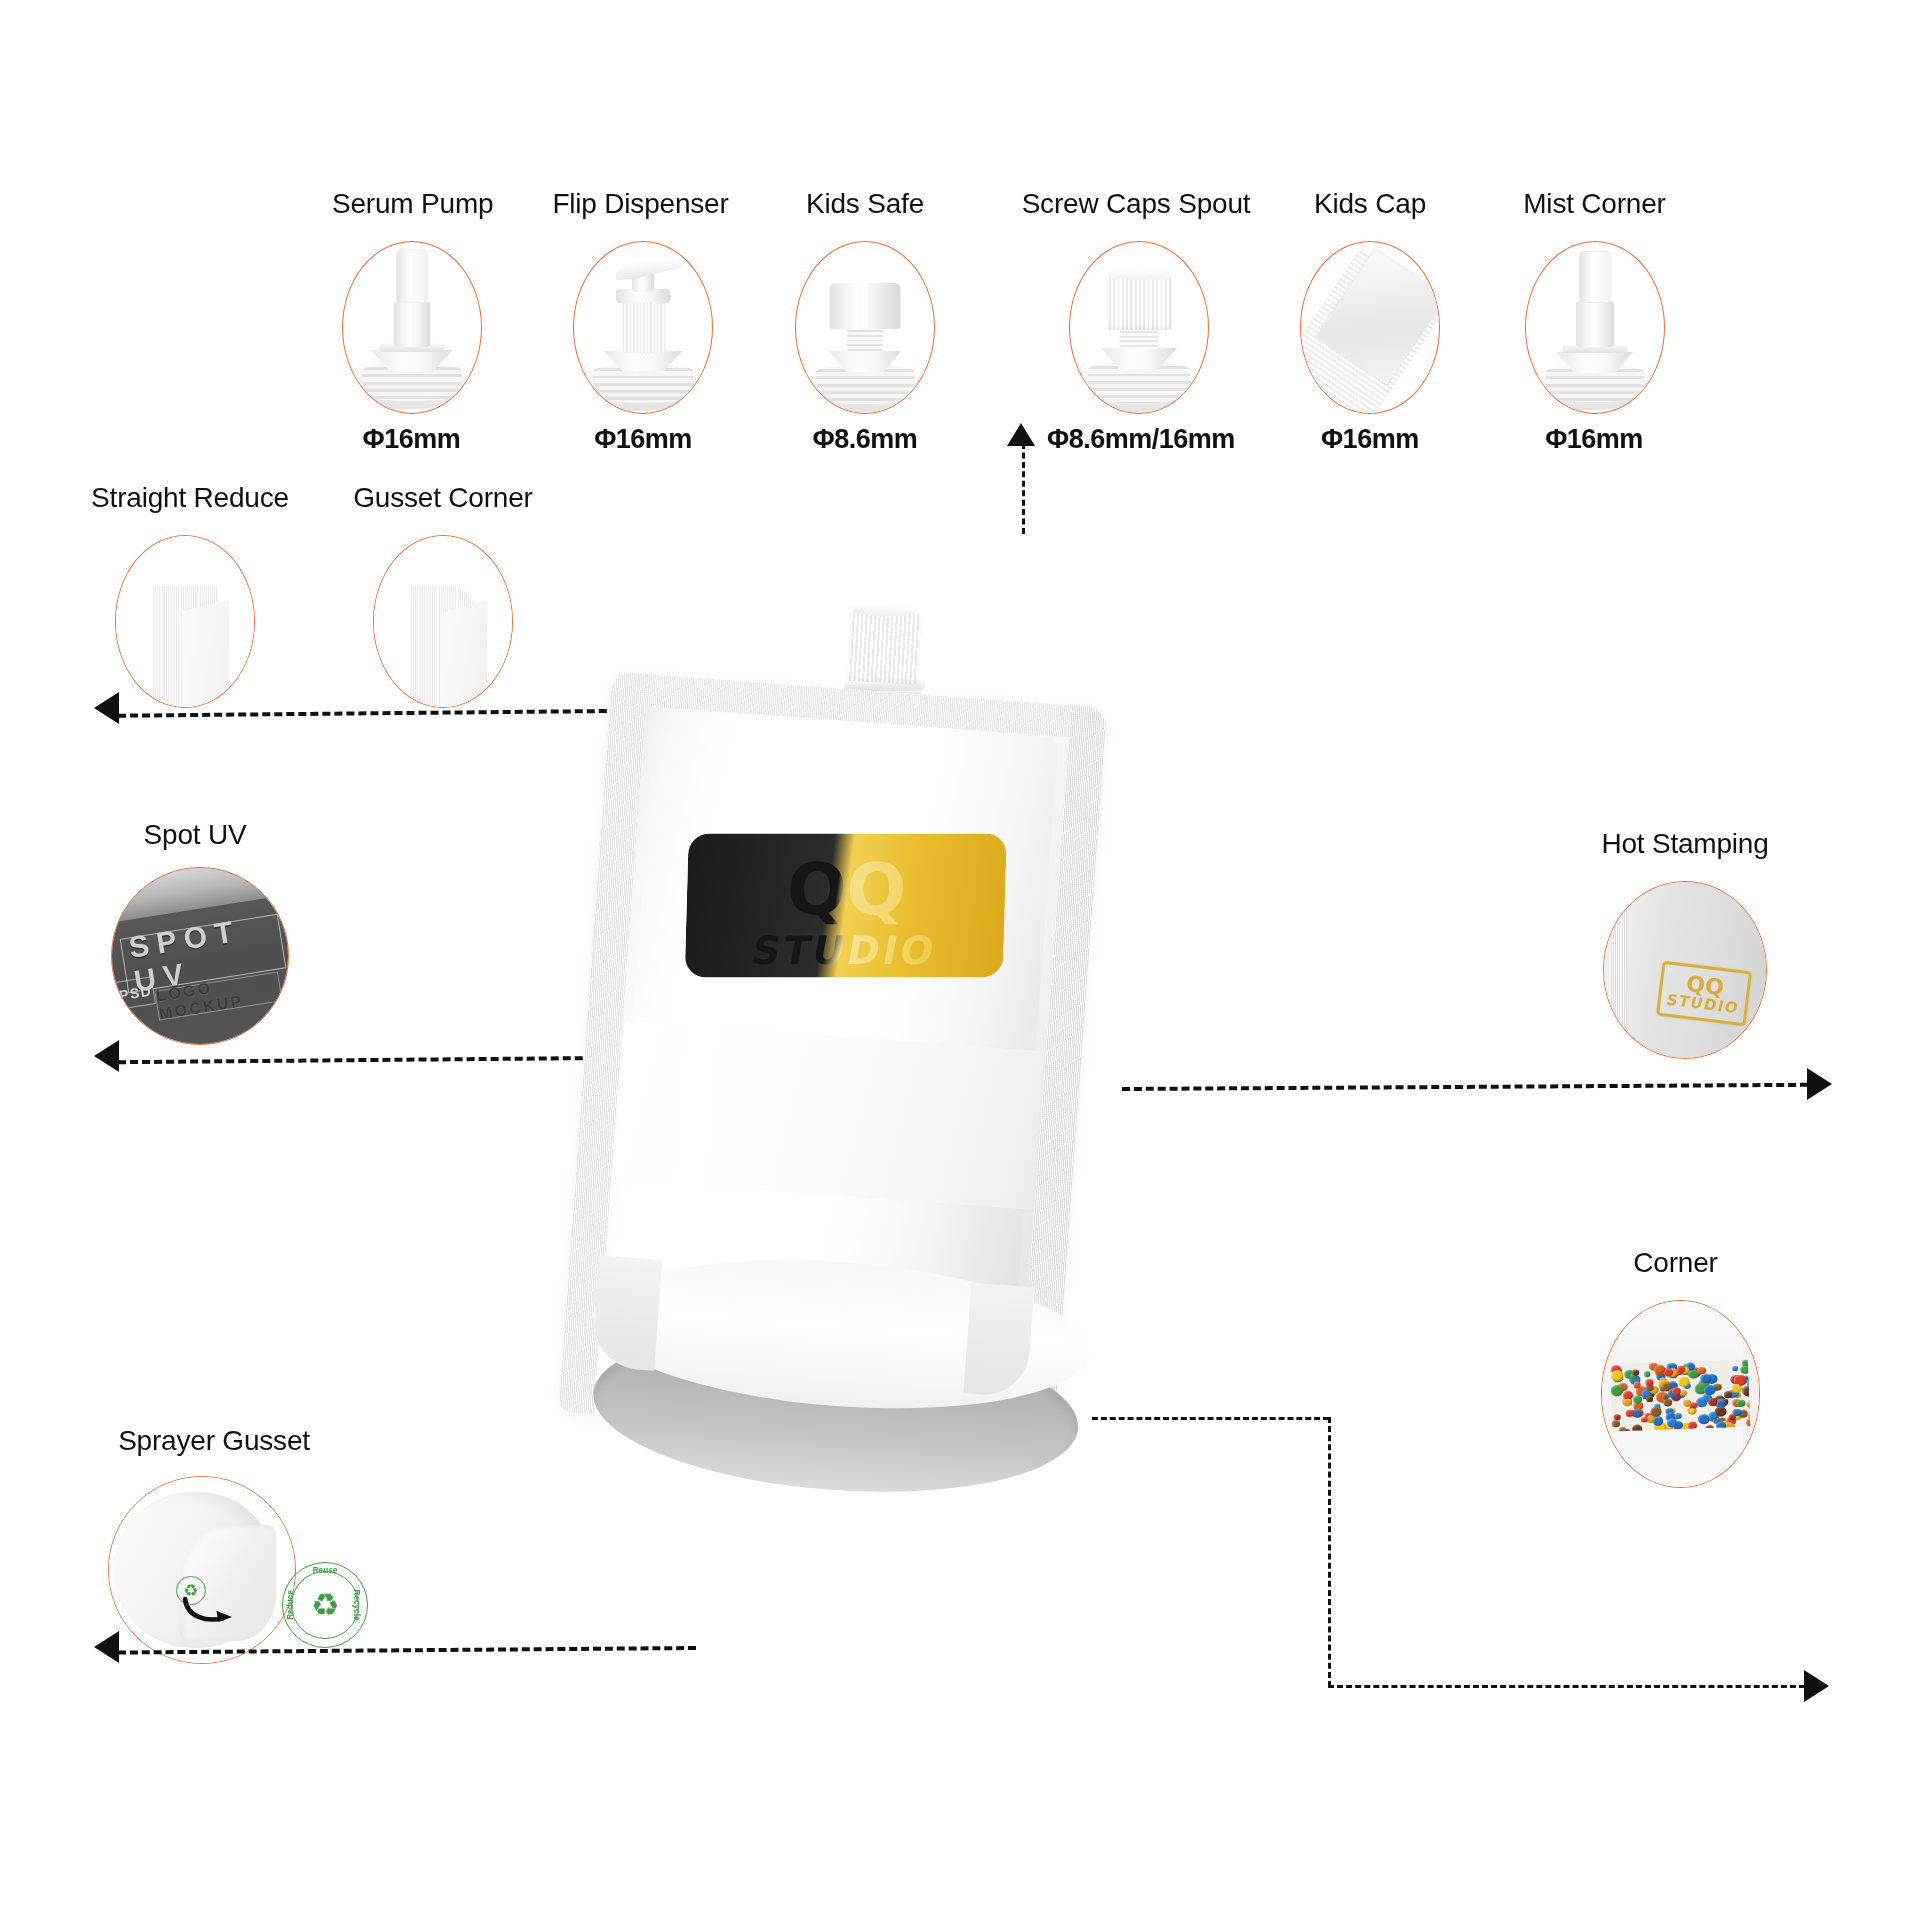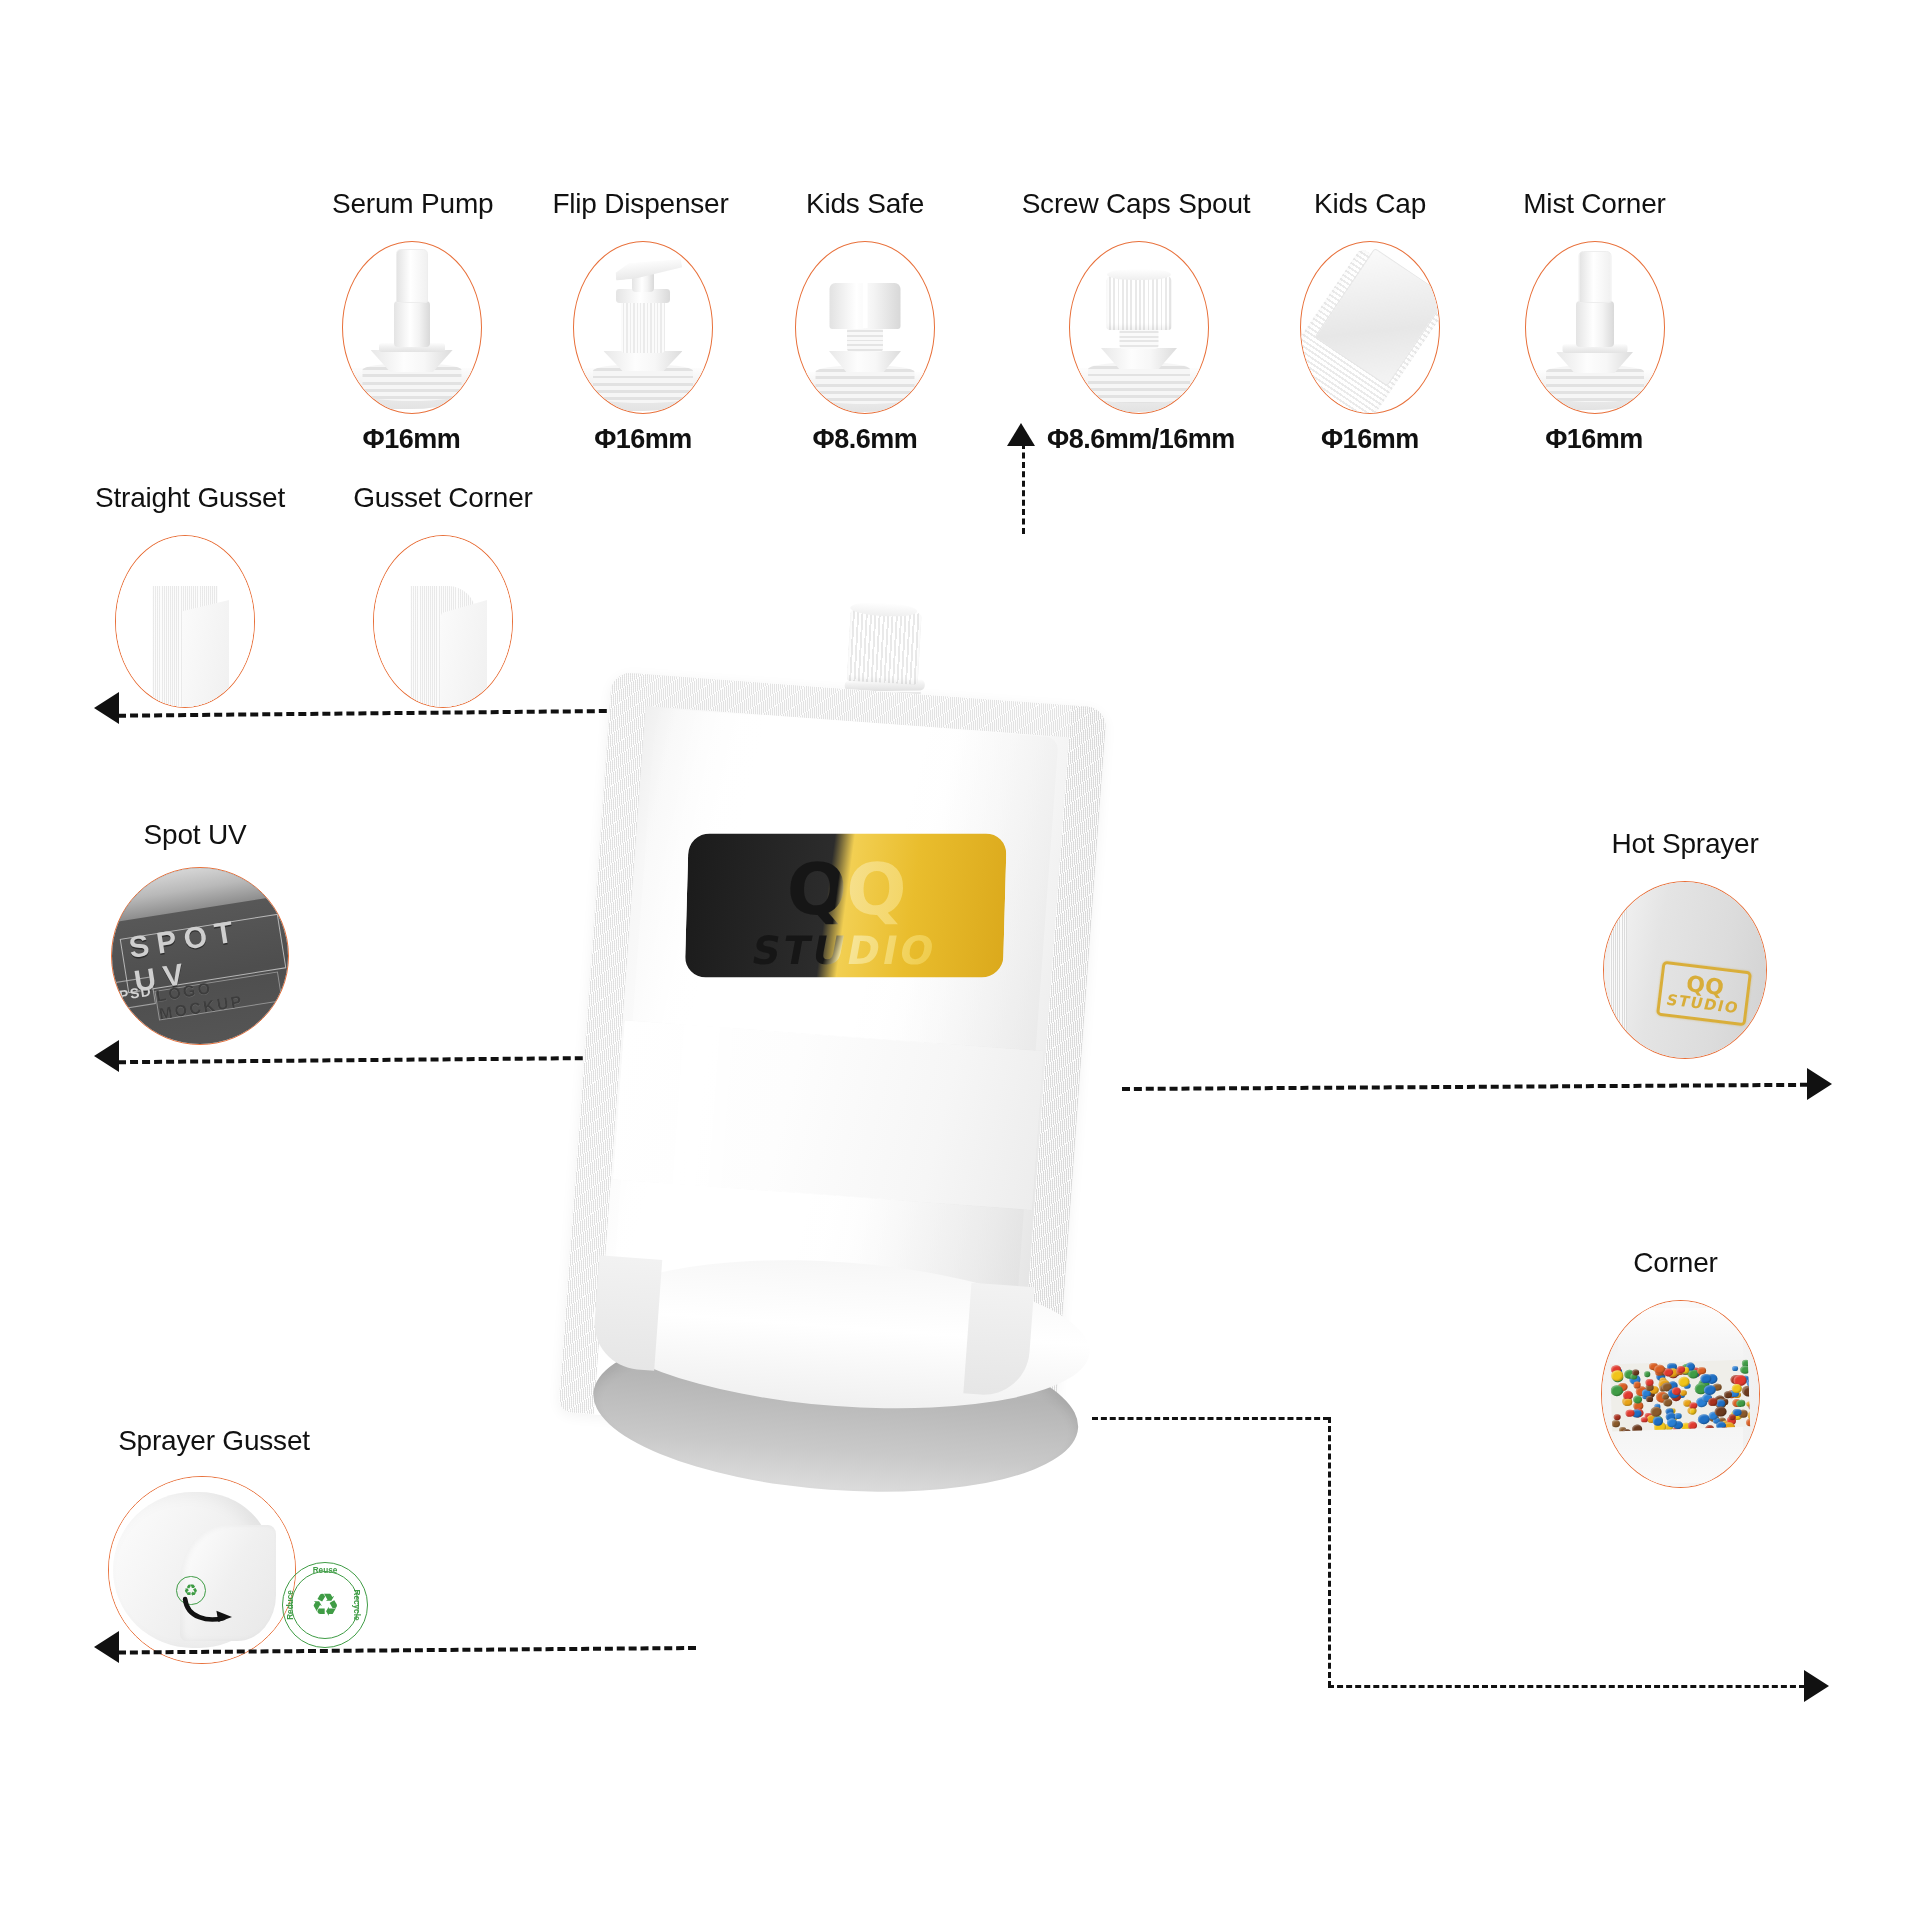--- a/index.html
+++ b/index.html
@@ -375,21 +375,21 @@
         <div class="clear-tube" style="bottom:110px;width:31px;height:50px;"></div>
       </div>
     </div>
     <div class="cdim" style="left:19px;top:236px;width:154px;font-size:27px;">Φ16mm</div>
   </div>
 
   <div class="dash-v fine" style="left:1022px;top:443px;height:91px;"></div>
   <div class="arrow up" style="left:1007px;top:423px;"></div>
 
   <div class="callout" style="left:79px;top:482px;">
-    <div class="clabel" style="left:0;top:0;width:222px;font-size:28px;">Straight Gusset</div>
+    <div class="clabel" style="left:0;top:0;width:222px;font-size:28px;">Straight Reduce</div>
     <div class="ring" style="left:36px;top:53px;width:140px;height:173px;">
       <div class="corner-art">
         <div class="corner-sheet"></div>
         <div class="corner-fold straight"></div>
       </div>
     </div>
   </div>
 
   <div class="callout" style="left:342px;top:482px;">
     <div class="clabel" style="left:0;top:0;width:202px;font-size:28px;">Gusset Corner</div>
@@ -442,21 +442,21 @@
       <div class="rc-word top">Reuse</div>
       <div class="rc-word right">Recycle</div>
       <div class="rc-word left">Reduce</div>
     </div>
   </div>
 
   <div class="dash-h" style="left:118px;top:1646px;width:578px;transform:rotate(-0.45deg);transform-origin:right center;"></div>
   <div class="arrow left" style="left:94px;top:1631px;"></div>
 
   <div class="callout" style="left:1584px;top:828px;">
-    <div class="clabel" style="left:0;top:0;width:202px;font-size:28px;">Hot Sprayer</div>
+    <div class="clabel" style="left:0;top:0;width:202px;font-size:28px;">Hot Stamping</div>
     <div class="ring" style="left:19px;top:53px;width:164px;height:178px;">
       <div class="hs-art">
         <div class="hs-seal"></div>
         <div class="hs-stamp">
           <div class="hs-qq">QQ</div>
           <div class="hs-studio">STUDIO</div>
         </div>
       </div>
     </div>
   </div>

